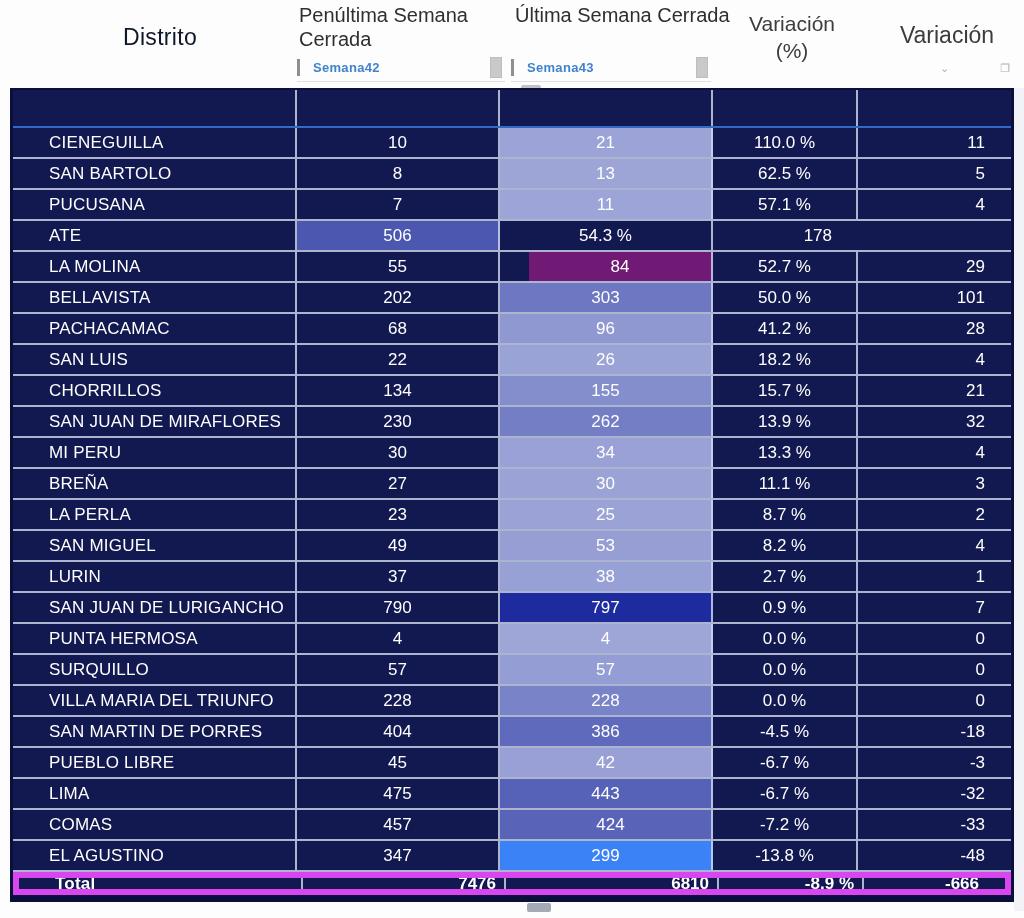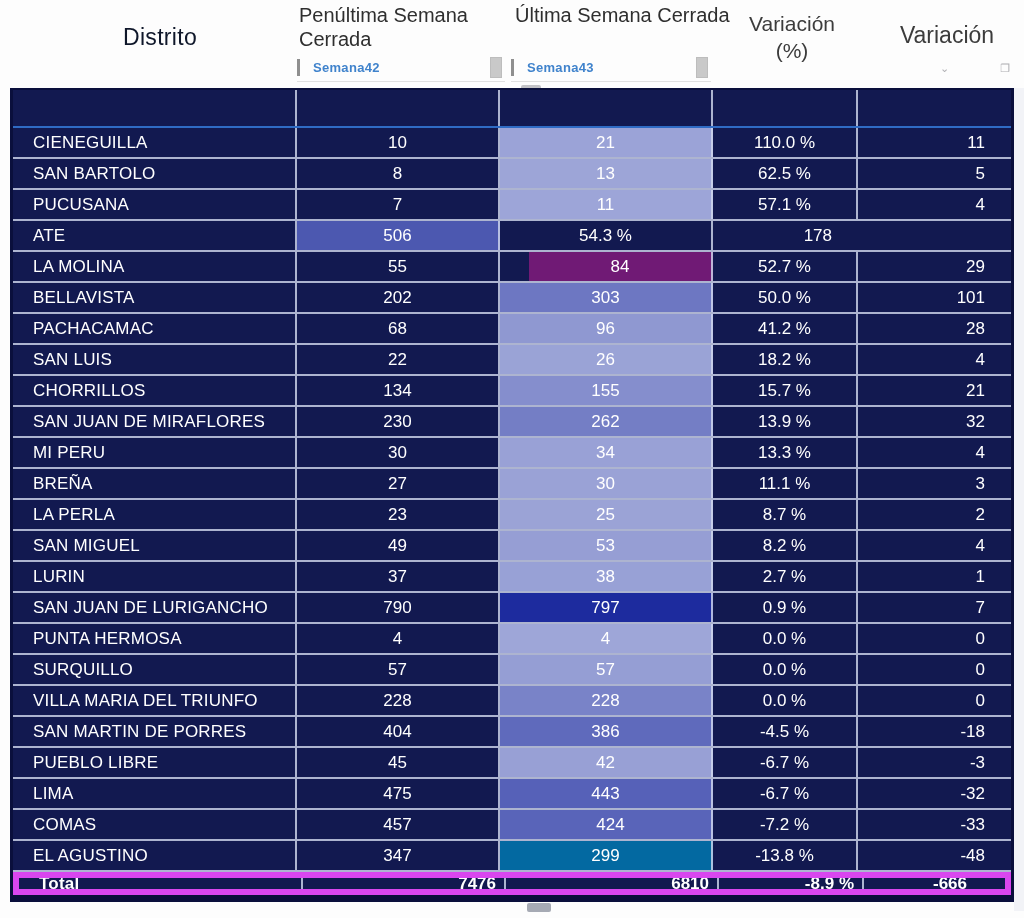--- a/index.html
+++ b/index.html
@@ -40,29 +40,29 @@
   .table-block { position: absolute; left: 10px; top: 88px; width: 1004px;
     background: #121950; border: 3px solid #0A0F3C; border-top-width: 2px;
     border-bottom-width: 7px; }
   .grid-row { display: grid; grid-template-columns: 284px 203px 213px 145px 1fr;
     width: 100%; }
   .empty-row { height: 38px; border-bottom: 2px solid #2F6BC4; }
   .row { height: 31px; border-bottom: 2px solid rgba(208,215,237,0.82); }
   .cell { color: #FFFFFF; font-size: 17px; display: flex; align-items: center;
     border-right: 2px solid rgba(208,215,237,0.82); overflow: hidden; white-space: nowrap; }
   .cell:last-child { border-right: none; }
-  .c-dist { padding-left: 20px; justify-content: flex-start; letter-spacing: .2px; }
+  .c-dist { padding-left: 20px; justify-content: flex-start; letter-spacing: .2px; margin-left: 16px; }
   .c-num { justify-content: center; }
   .c-diff { justify-content: flex-end; padding-right: 26px; }
   .empty-row .cell { background: transparent; }
 
   .total-row { height: 23px; font-weight: bold; border: 6px solid #d946ef; }
   .total-row .cell { font-weight: bold; }
   .total-row .t-num { justify-content: flex-end; padding-right: 8px; }
-  .total-row .t-diff { justify-content: flex-end; padding-right: 38px; }
+  .total-row .t-diff { justify-content: flex-end; padding-right: 26px; }
 
   .right-strip { position: absolute; left: 1014px; top: 88px; width: 10px; height: 823px;
     background: #F2F3F7; }
   .bottom-scroll-tab { position: absolute; left: 527px; top: 903px; width: 24px;
     height: 9px; background: #A6AAB4; border-radius: 2px; }
 </style>
 </head>
 <body>
 
 <div class="stage">
@@ -257,21 +257,21 @@
         <div class="grid-row row">
           <div class="cell c-dist">COMAS</div>
           <div class="cell c-num">457</div>
           <div class="cell c-num" style="background: rgb(89, 100, 185); padding-left: 10px;">424</div>
           <div class="cell c-num">-7.2 %</div>
           <div class="cell c-diff">-33</div>
         </div>
         <div class="grid-row row">
           <div class="cell c-dist">EL AGUSTINO</div>
           <div class="cell c-num">347</div>
-          <div class="cell c-num" style="background: #0369a1;">299</div>
+          <div class="cell c-num" style="background: #3b82f6;">299</div>
           <div class="cell c-num">-13.8 %</div>
           <div class="cell c-diff">-48</div>
         </div>
       </div>
 
     <div class="grid-row total-row">
       <div class="cell c-dist">Total</div>
       <div class="cell t-num">7476</div>
       <div class="cell t-num">6810</div>
       <div class="cell t-num">-8.9 %</div>

